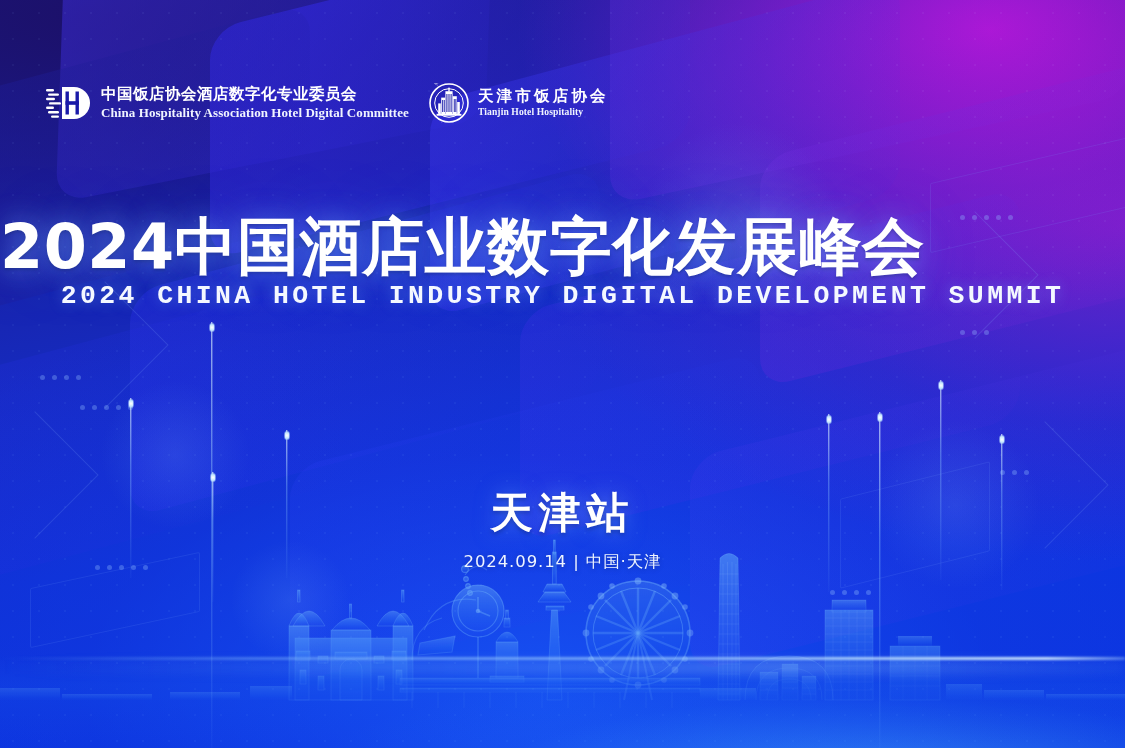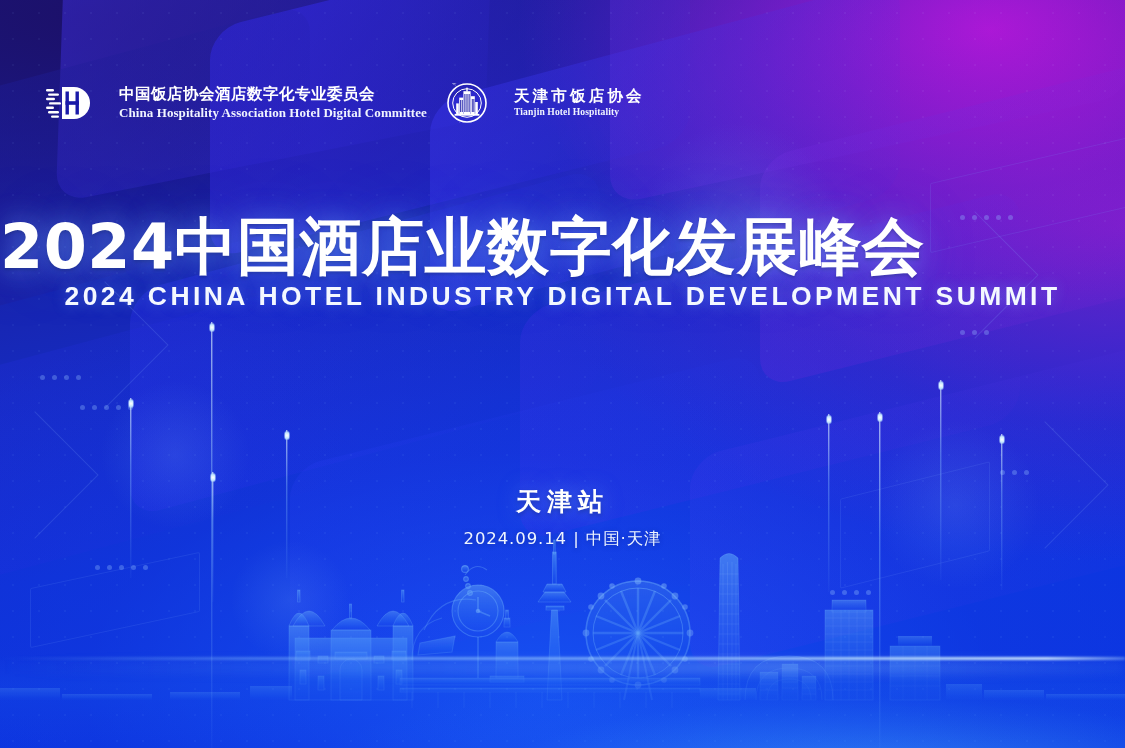--- a/index.html
+++ b/index.html
@@ -62,21 +62,21 @@
     border-right:1px solid rgba(140,185,255,.17);
     transform:rotate(45deg);
   }
 
   
   #logobar{
     position:absolute; left:46px; top:83px;
     display:flex; align-items:center; gap:20px;
     z-index:40;
   }
-  .logo{ display:flex; align-items:center; gap:27px; }
+  .logo{ display:flex; align-items:center; gap:9px; }
   .logo-mark{ flex:0 0 auto; display:block; }
   .logo-text{ display:flex; flex-direction:column; justify-content:center; line-height:1; }
   .logo-cn{
     font-family:"DejaVu Sans",sans-serif;
     color:#fff; font-weight:700; letter-spacing:.5px;
     white-space:nowrap;
   }
   .logo-en{
     font-family:"Liberation Serif","DejaVu Serif",serif;
     color:#f0f4ff; font-weight:700;
@@ -128,21 +128,21 @@
   #titleblock{ position:absolute; left:0; top:0; width:1125px; z-index:30; }
   #title-cn{
     position:absolute; top:205px; width:918px; text-align:center;
     font-family:"DejaVu Sans",sans-serif;
     font-weight:700; font-size:62px; letter-spacing:.5px;
     color:#ffffff; white-space:nowrap;
     text-shadow:0 0 26px rgba(120,175,255,.55), 0 0 60px rgba(70,130,255,.35), 0 2px 3px rgba(5,15,70,.35);
   }
   #title-en{
     position:absolute; top:281px; width:1125px; text-align:center;
-    font-family:Liberation Sans, sans-serif;
+    font-family:Liberation Mono, monospace;
     font-weight:700; font-size:26.5px; letter-spacing:3.4px;
     color:#f4f8ff; white-space:nowrap;
     text-shadow:0 0 14px rgba(120,175,255,.45);
   }
 
   #orgblock{
     position:absolute; left:0; top:348px; width:1125px; z-index:30;
     text-align:center;
     font-family:"DejaVu Sans",sans-serif;
     color:#ffffff;
@@ -151,21 +151,21 @@
     font-size:21.5px; font-weight:400; line-height:1.56;
     letter-spacing:.2px; white-space:nowrap;
     text-shadow:0 1px 6px rgba(10,30,110,.5);
   }
 
   #cityblock{
     position:absolute; left:0; top:485px; width:1125px; z-index:30; text-align:center;
   }
   #city-name{
     font-family:"DejaVu Sans",sans-serif;
-    font-size:25px; font-weight:700; letter-spacing:6px; color:#fff;
+    font-size:42px; font-weight:700; letter-spacing:6px; color:#fff;
     text-shadow:0 0 20px rgba(130,185,255,.5), 0 2px 4px rgba(5,20,80,.4);
   }
   #city-meta{
     margin-top:10px;
     font-family:"DejaVu Sans",sans-serif;
     font-size:16.5px; font-weight:400; letter-spacing:.9px; color:#eef4ff;
     text-shadow:0 1px 5px rgba(10,30,110,.45);
   }
 </style>
 </head>

